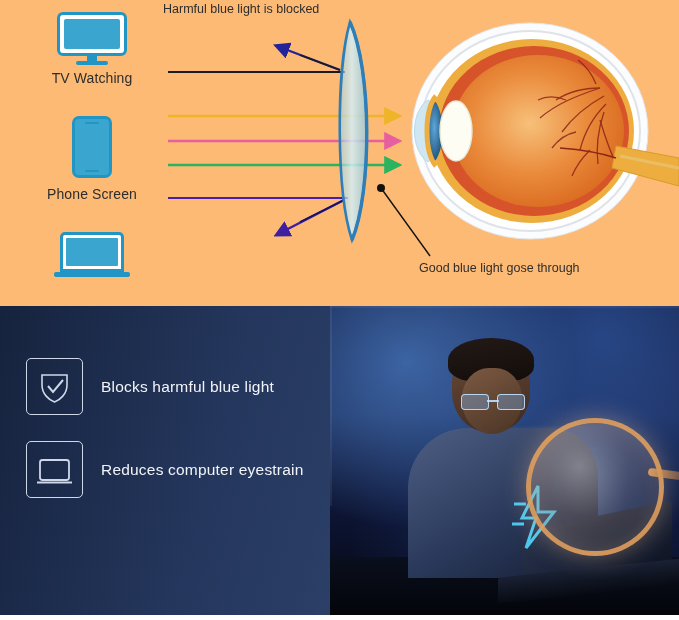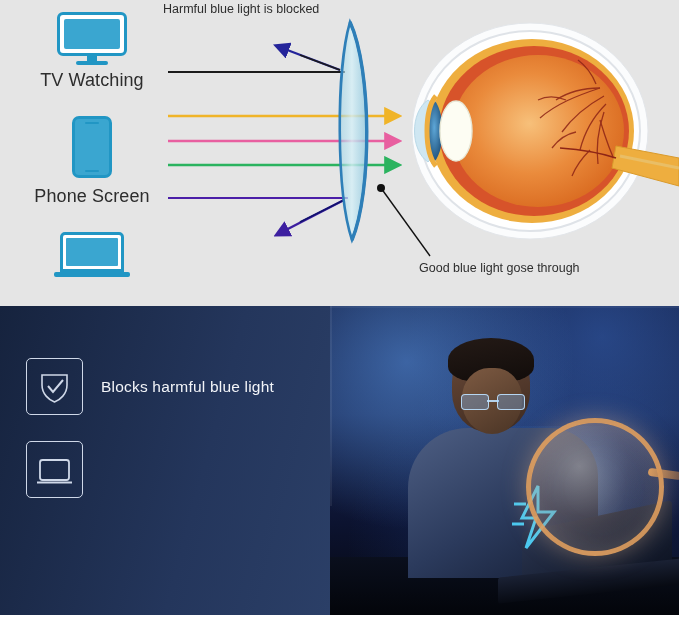--- a/index.html
+++ b/index.html
@@ -19,21 +19,21 @@
     height: 620px;
     background: #ffffff;
   }
 
   
   .top-panel {
     position: absolute;
     left: 0; top: 0;
     width: 679px;
     height: 311px;
-    background: #e5e5e5;
+    background: #fdba74;
     overflow: hidden;
   }
 
   .device-col {
     position: absolute;
     left: 22px;
     top: 8px;
     width: 140px;
     height: 290px;
   }
@@ -41,21 +41,21 @@
     position: relative;
     width: 140px;
     height: 96px;
     text-align: center;
   }
   .device-label {
     position: absolute;
     left: 0;
     width: 140px;
     text-align: center;
-    font-size: 18px;
+    font-size: 14px;
     color: #2d2d2d;
     letter-spacing: .1px;
   }
 
   
   .ico-monitor {
     position: absolute;
     left: 50%;
     transform: translateX(-50%);
     top: 4px;
@@ -506,20 +506,21 @@
         <div class="feat-label">Blocks harmful blue light</div>
       </div>
 
       <div class="feature-row r2">
         <div class="feat-icon">
           <svg viewBox="0 0 55 55" width="55" height="55">
             <rect x="13" y="18" width="29" height="20" rx="2.5" fill="none" stroke="#cfd8e8" stroke-width="1.8"></rect>
             <line x1="10" y1="40.5" x2="45" y2="40.5" stroke="#cfd8e8" stroke-width="1.8"></line>
           </svg>
         </div>
+        <div class="feat-label">Reduces computer eyestrain</div>
       </div>
 
 
     </div>
 
     <div class="photo">
       <div class="ph-sky"></div>
       <div class="ph-city"></div>
       <div class="ph-glow"></div>
       <div class="ph-desk"></div>

